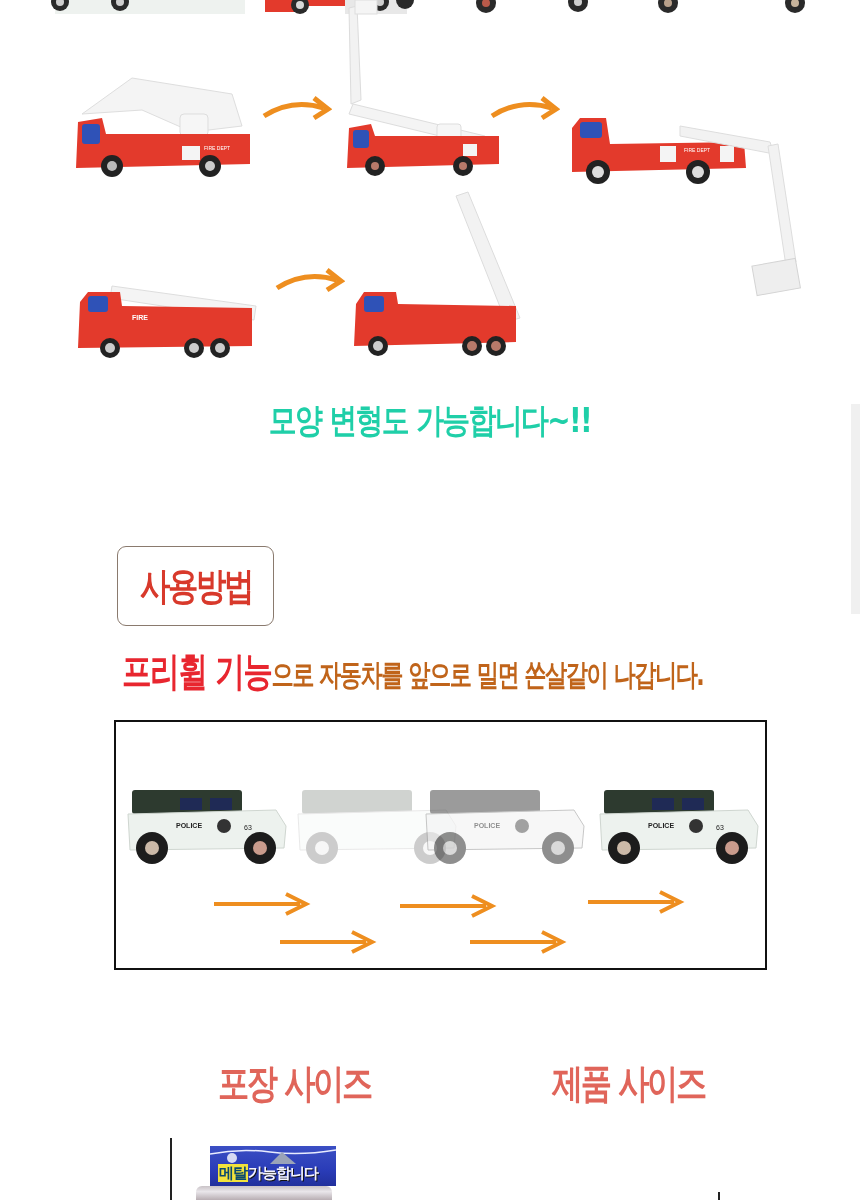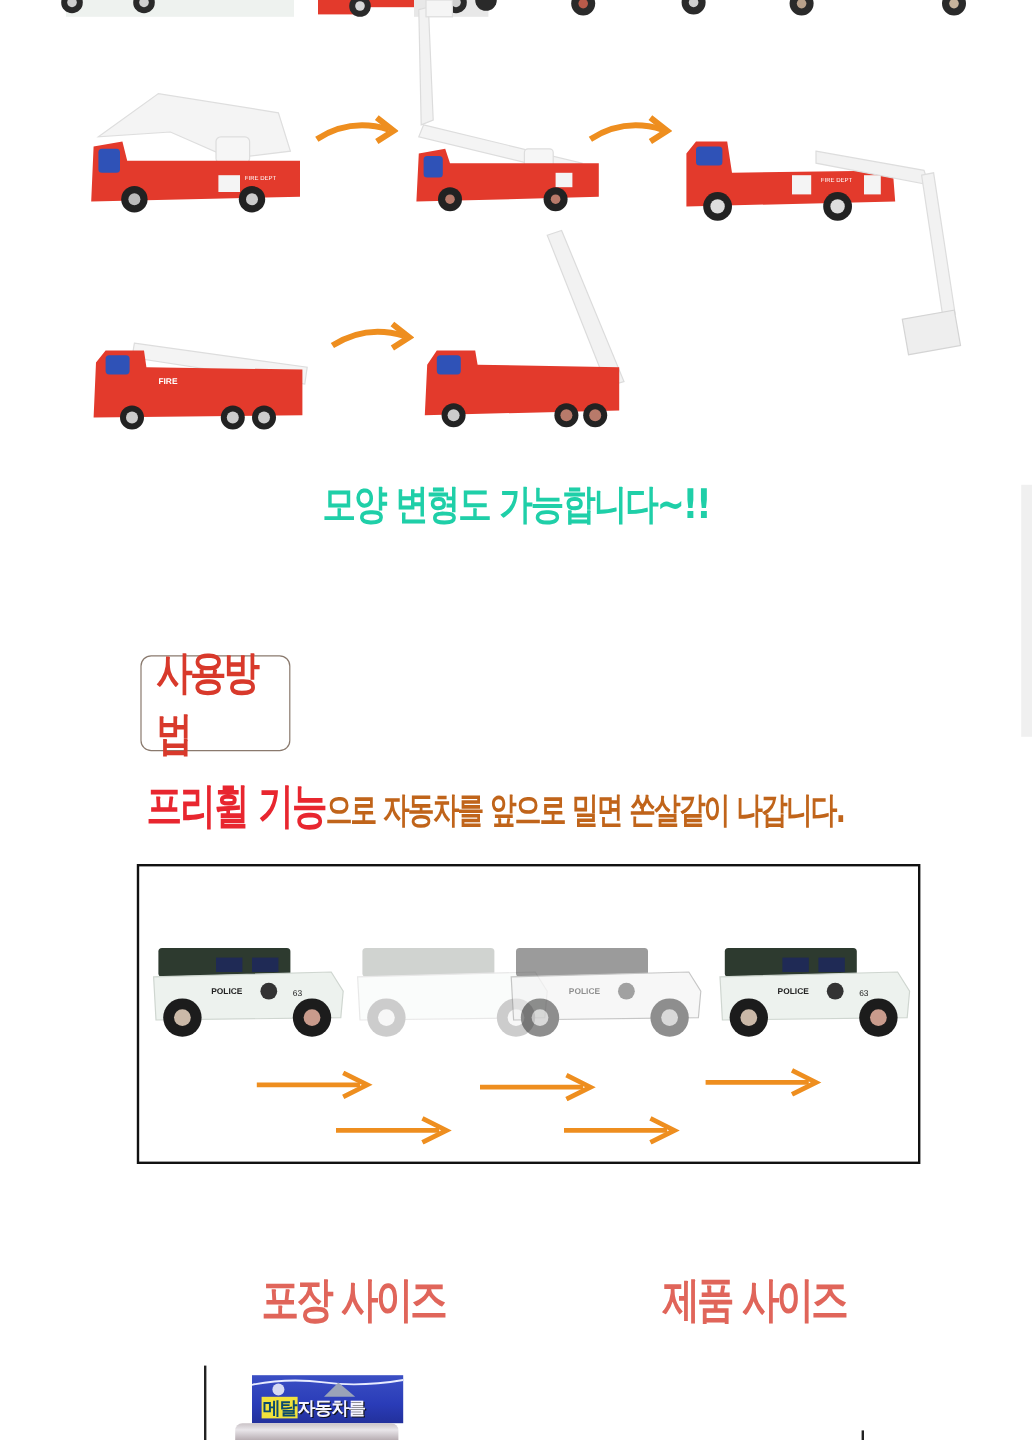--- a/index.html
+++ b/index.html
@@ -7,21 +7,21 @@
          font-family:"DejaVu Sans","Liberation Sans",sans-serif; }
   .abs { position:absolute; }
 
   
   .truck { position:absolute; }
   .truck svg { display:block; overflow:visible; }
 
   
   .transform-caption { position:absolute; left:0; width:860px; top:398px; text-align:center;
       font-size:34px; font-weight:bold; letter-spacing:-2px; transform:scaleX(0.82); transform-origin:center; }
-  .usage-box { position:absolute; left:117px; top:546px; width:125px; height:80px; border:1.5px solid #8a7a6e;
+  .usage-box { position:absolute; left:117px; top:546px; width:157px; height:80px; border:1.5px solid #8a7a6e;
       border-radius:9px; box-sizing:border-box; display:flex; align-items:center; justify-content:center; }
   .usage-box span { font-size:38px; font-weight:bold; letter-spacing:-3px; transform:scaleX(0.8); display:inline-block; }
   .freewheel-line { position:absolute; left:122px; top:644px; white-space:nowrap; transform:scaleX(0.74); transform-origin:left center; }
   .freewheel-line .hl { font-size:40px; font-weight:bold; letter-spacing:-2px; }
   .freewheel-line .rest { font-size:30px; font-weight:bold; letter-spacing:-2px; }
 
   .demo-box { position:absolute; left:114px; top:720px; width:653px; height:250px; border:2px solid #111;
       box-sizing:border-box; }
 
   .size-title { position:absolute; top:1056px; font-size:40px; font-weight:bold; letter-spacing:-3px;
@@ -251,15 +251,15 @@
 
 <div class="vline" style="left:170px;top:1138px;height:62px;"></div>
 <div class="vline" style="left:718px;top:1192px;height:8px;"></div>
 
 <div class="pkg">
   <svg class="abs" style="left:0;top:0" width="126" height="20">
     <path d="M0 8 Q30 2 60 6 T126 4" stroke="#e8ecff" stroke-width="1.5" fill="none"></path>
     <circle cx="22" cy="12" r="5" fill="#ffffff" opacity="0.8"></circle>
     <path d="M60 18 L72 6 L86 18 Z" fill="#9aa3b8"></path>
   </svg>
-  <div class="pkg-label"><span class="y">메탈</span><span>자동차를</span></div>
+  <div class="pkg-label"><span class="y">메탈</span><span>가능합니다</span></div>
 </div>
 <div class="pkg-base"></div>
 
 </body></html>

